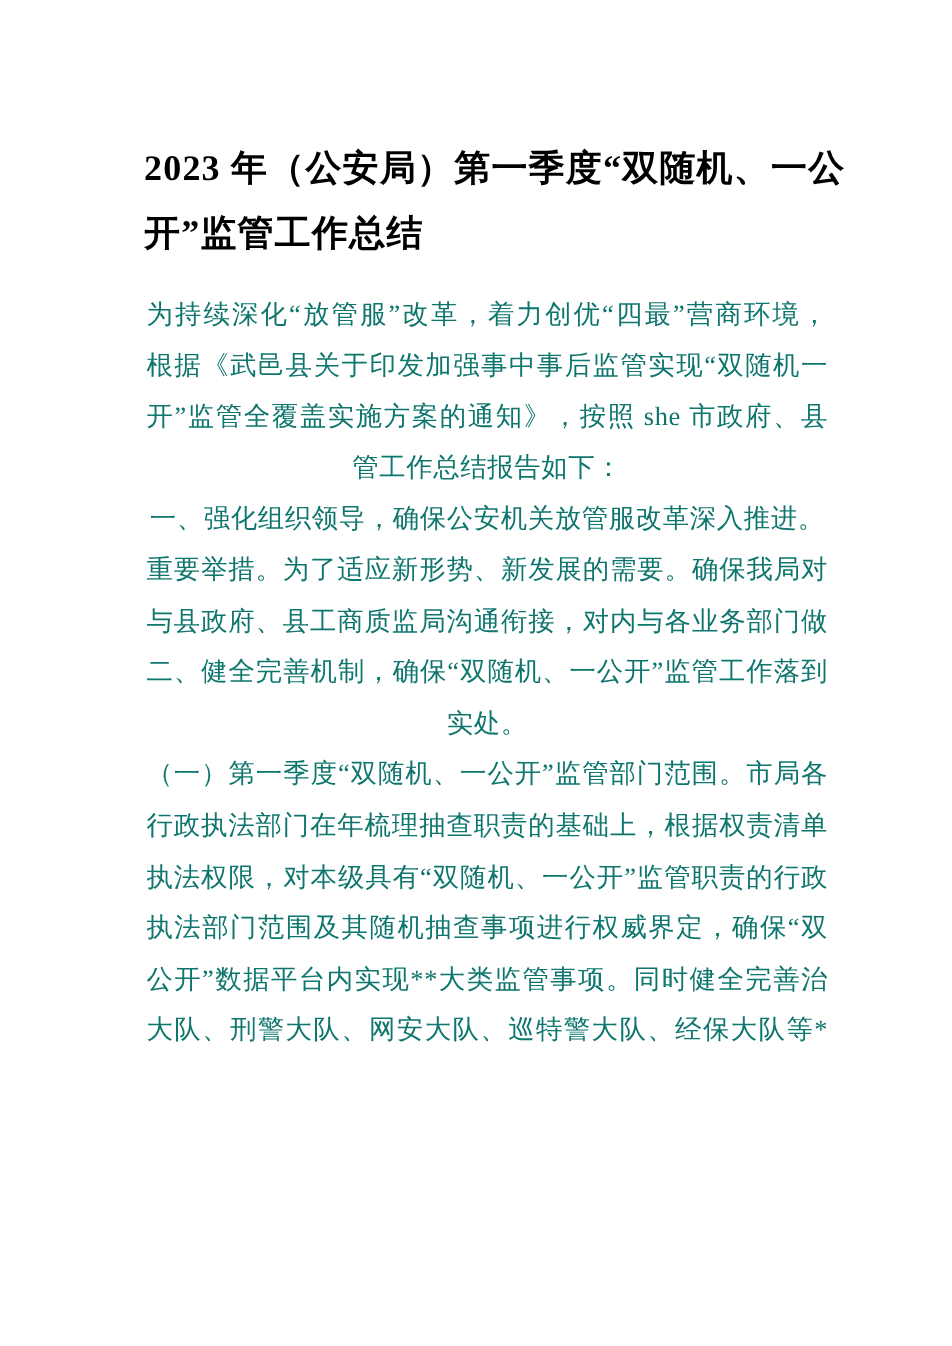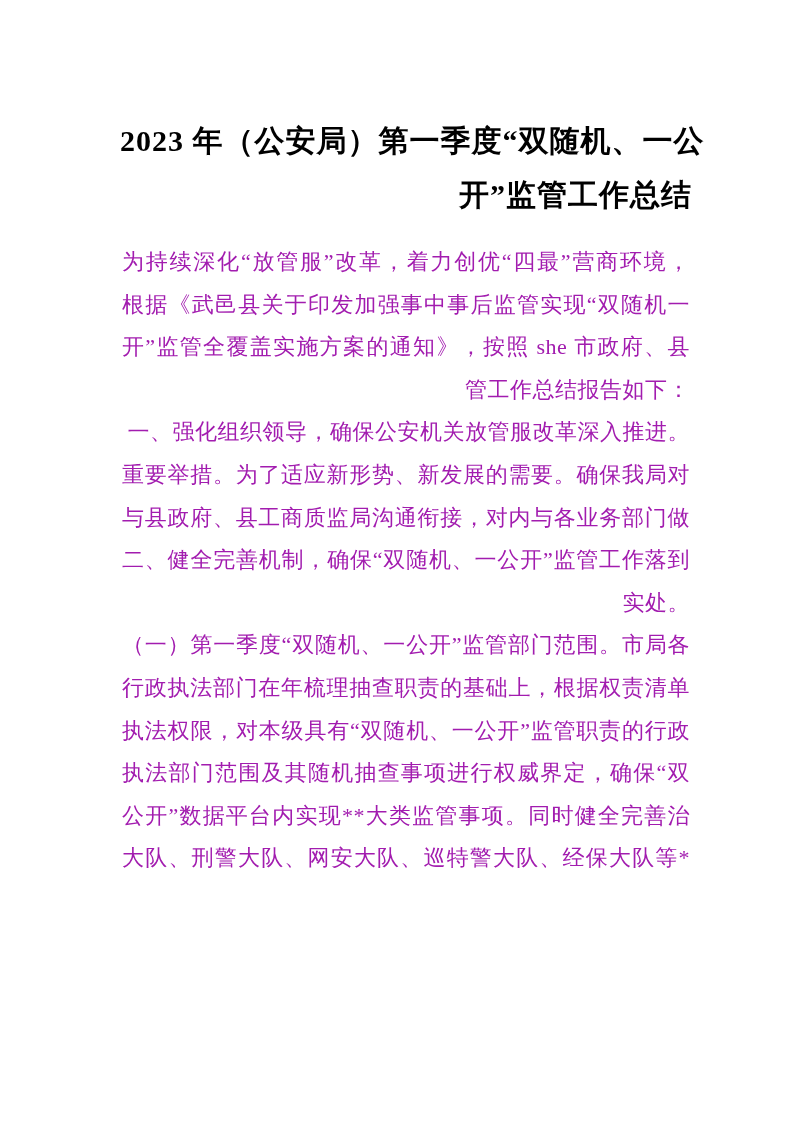--- a/index.html
+++ b/index.html
@@ -21,46 +21,46 @@
     top: 114px;
     width: 572px;
     font-size: 30px;
     font-weight: 700;
     color: #000000;
     letter-spacing: 1px;
   }
   .title-line {
     height: 54px;
     line-height: 54px;
-    text-align: right;
+    text-align: left;
     white-space: nowrap;
   }
   .doc-body {
     position: absolute;
     left: 122px;
     top: 241px;
     width: 568px;
     font-size: 22px;
-    color: #a21caf;
+    color: #0f766e;
     letter-spacing: 0.5px;
   }
   .bline {
     height: 42.6px;
     line-height: 42.6px;
     white-space: nowrap;
   }
   .bline.fill {
     white-space: normal;
     text-align: justify;
     text-align-last: justify;
     text-justify: inter-character;
     overflow: hidden;
   }
   .bline.last {
-    text-align: right;
+    text-align: center;
   }
 </style>
 </head>
 <body>
 
 <div class="page">
 
   <div class="doc-title">
     <div class="title-line">2023 年（公安局）第一季度“双随机、一公</div>
     <div class="title-line">开”监管工作总结</div>

